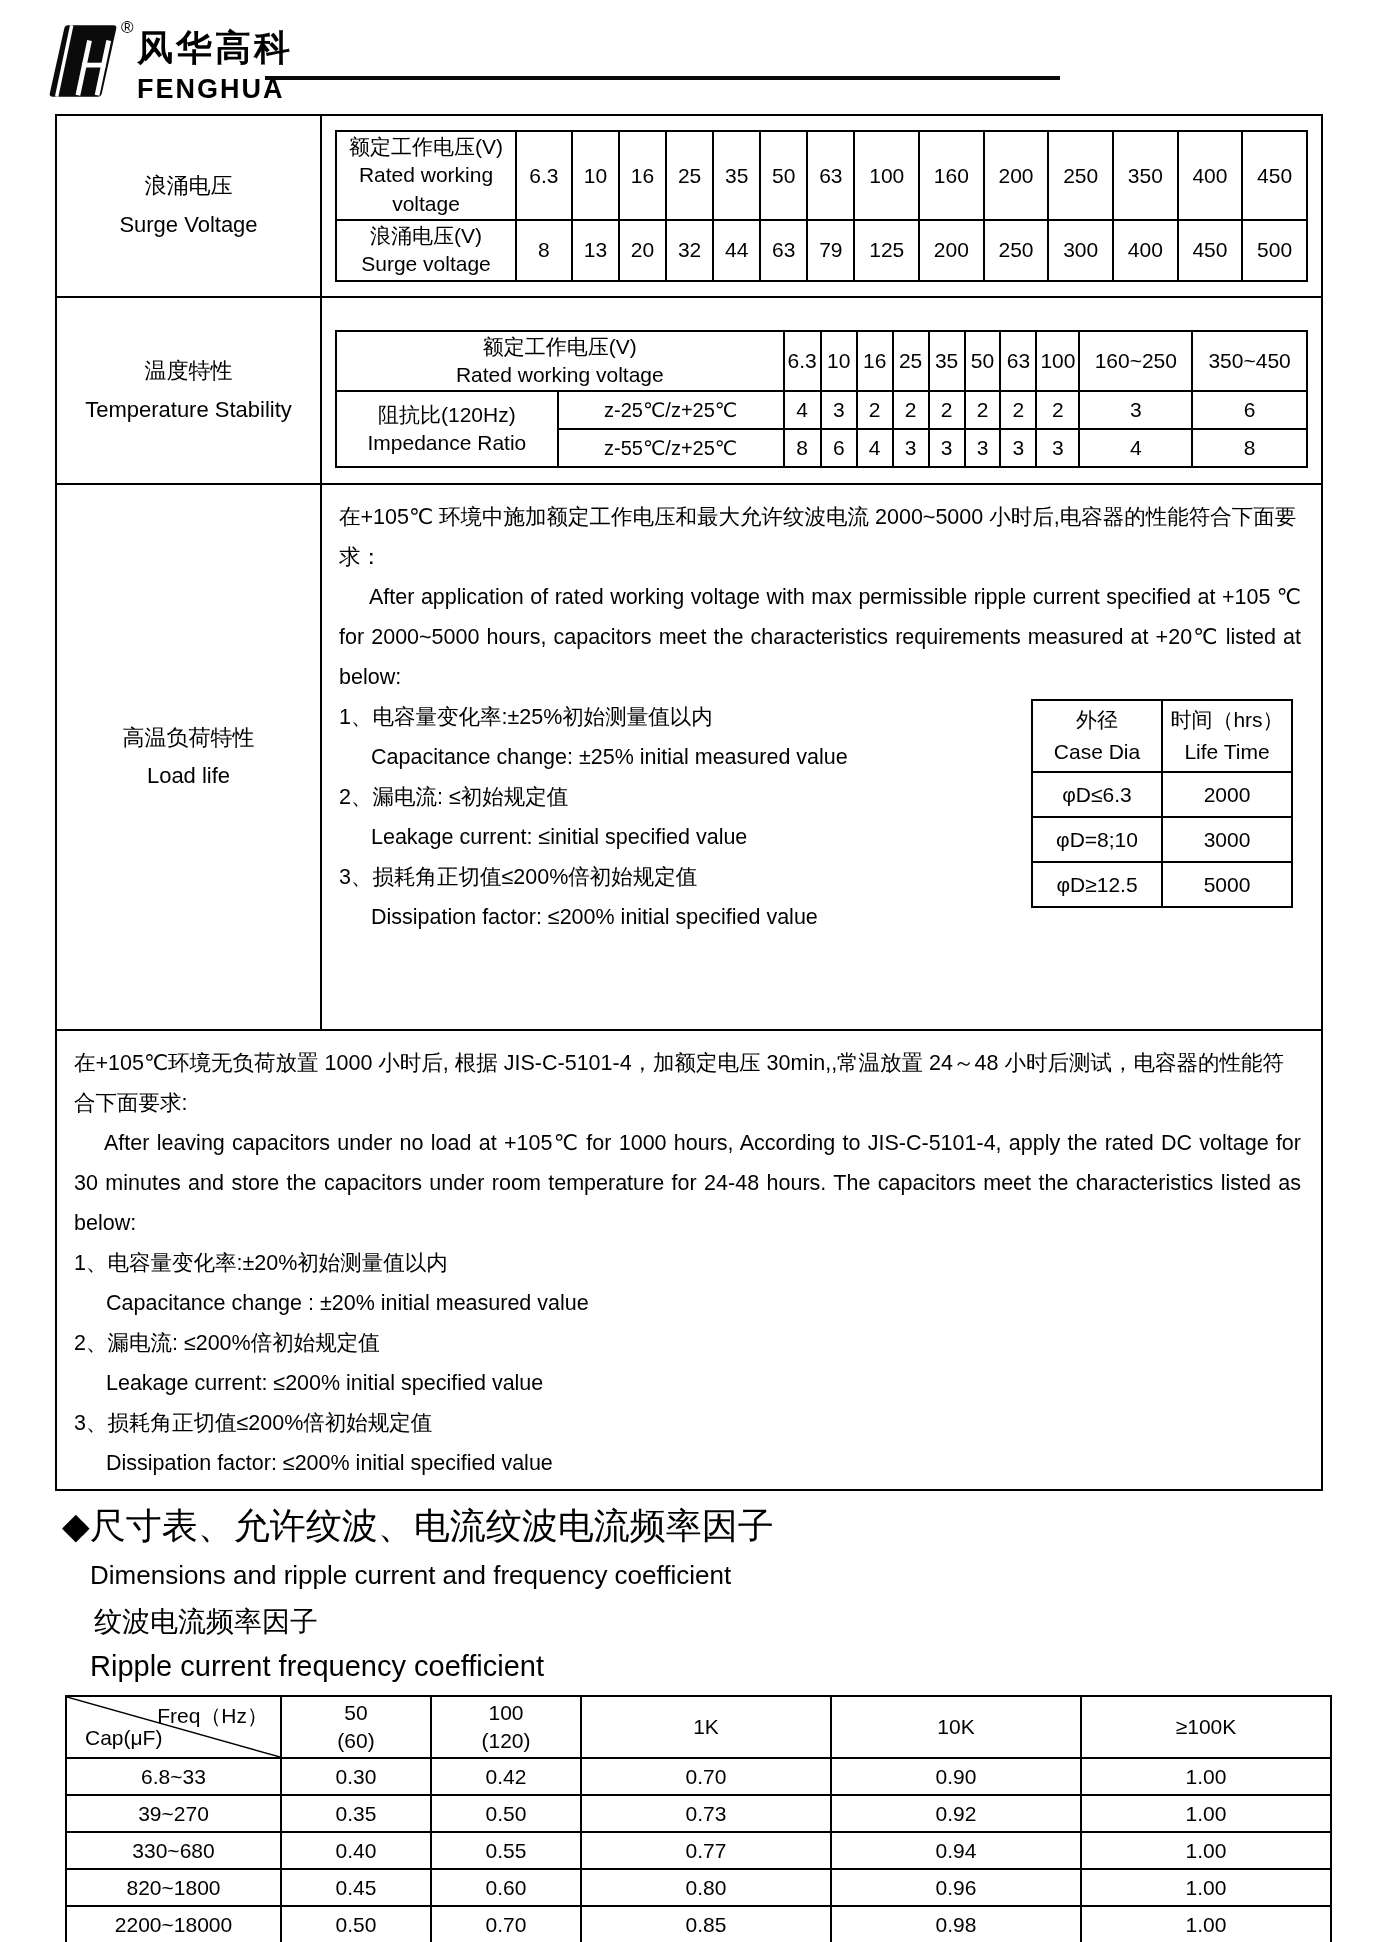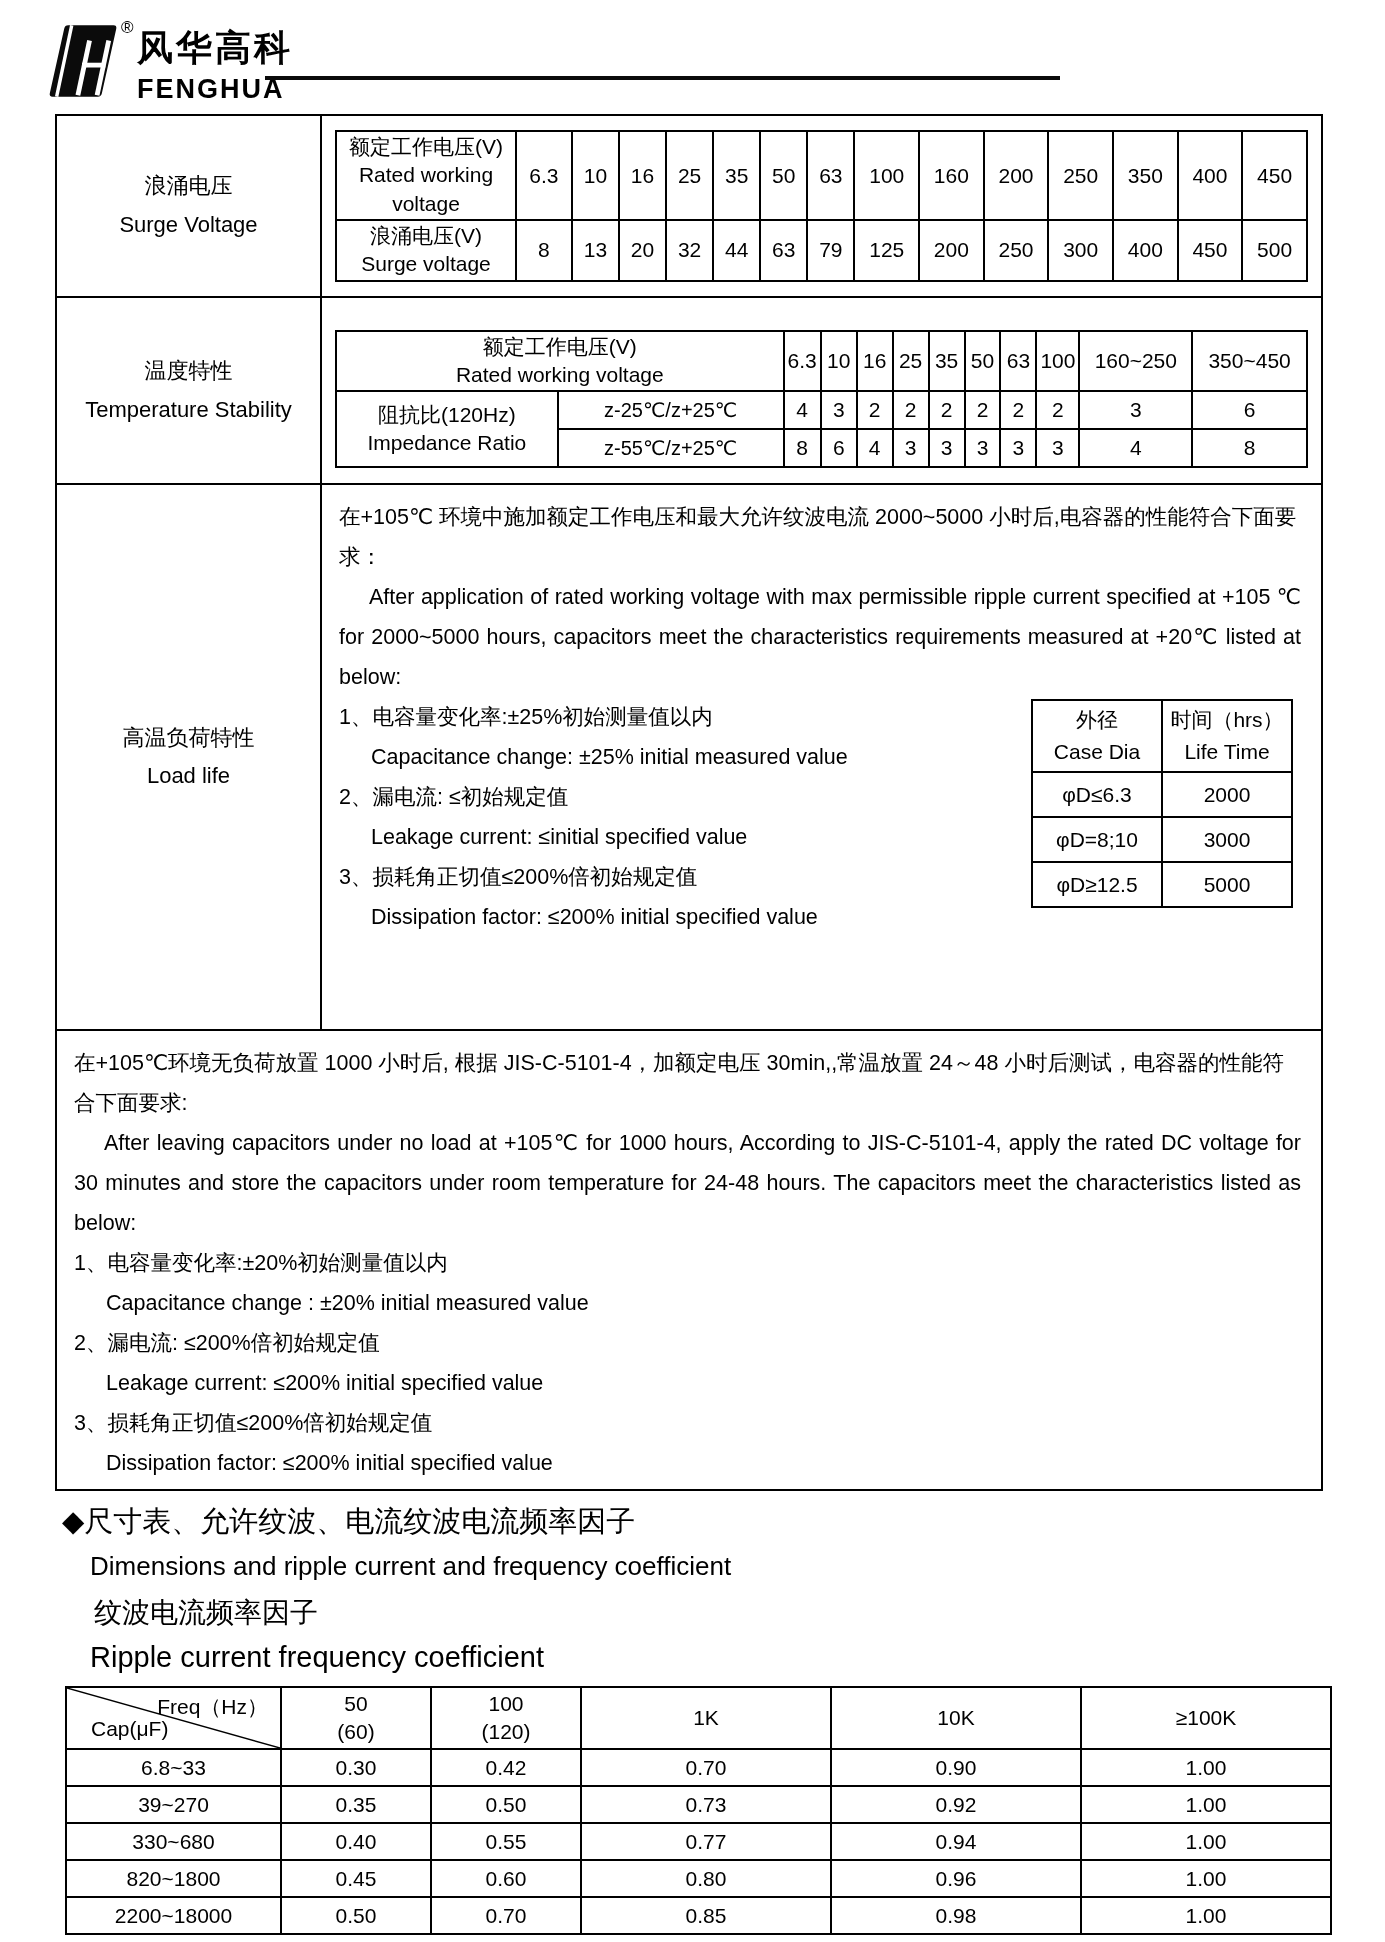--- a/index.html
+++ b/index.html
@@ -50,31 +50,31 @@
 .item-en { margin-left:32px; }
 
 .life-wrap { float:right; width:262px; margin:2px 8px 8px 24px; }
 .life-table { border-collapse:collapse; width:100%; table-layout:fixed; }
 .life-table td { border:2px solid #000; text-align:center; vertical-align:middle; font-size:21px; line-height:1.55; }
 .life-table tr.lhead td { height:72px; }
 .life-table td { height:45px; }
 
 
 .ripple-section { position:absolute; left:62px; top:1502px; }
-.rh-cn { font-size:29px; }
+.rh-cn { font-size:36px; }
 .rh-en { font-size:26px; margin:9px 0 12px 28px; }
 .rs-cn { font-size:28px; margin:7px 0 0 32px; }
 .rs-en { font-size:29px; margin:9px 0 0 28px; }
 .freq-table { border-collapse:collapse; table-layout:fixed; width:1265px; margin:12px 0 0 3px; }
 .freq-table td { border:2px solid #000; text-align:center; vertical-align:middle; font-size:21px; height:37px; }
 .freq-table tr.fh td { height:62px; line-height:1.35; }
 .diag-cell { position:relative; padding:12px; }
 .diag-cell svg { position:absolute; inset:0; width:100%; height:100%; }
 .diag-top { position:absolute; top:5px; right:12px; }
-.diag-bottom { position:absolute; bottom:5px; left:24px; }
+.diag-bottom { position:absolute; bottom:5px; left:18px; }
 </style>
 </head>
 <body>
 
 <div class="page">
 
   <header class="page-header">
     <div class="logo-mark">
       <svg viewBox="0 0 100 108" aria-hidden="true">
         <path d="M30 2 L96 2 Q101 2 100 7 L79 101 Q78 106 73 106 L7 106 Q2 106 3 101 L24 7 Q25 2 30 2 Z" fill="#0b0b0b"></path>

